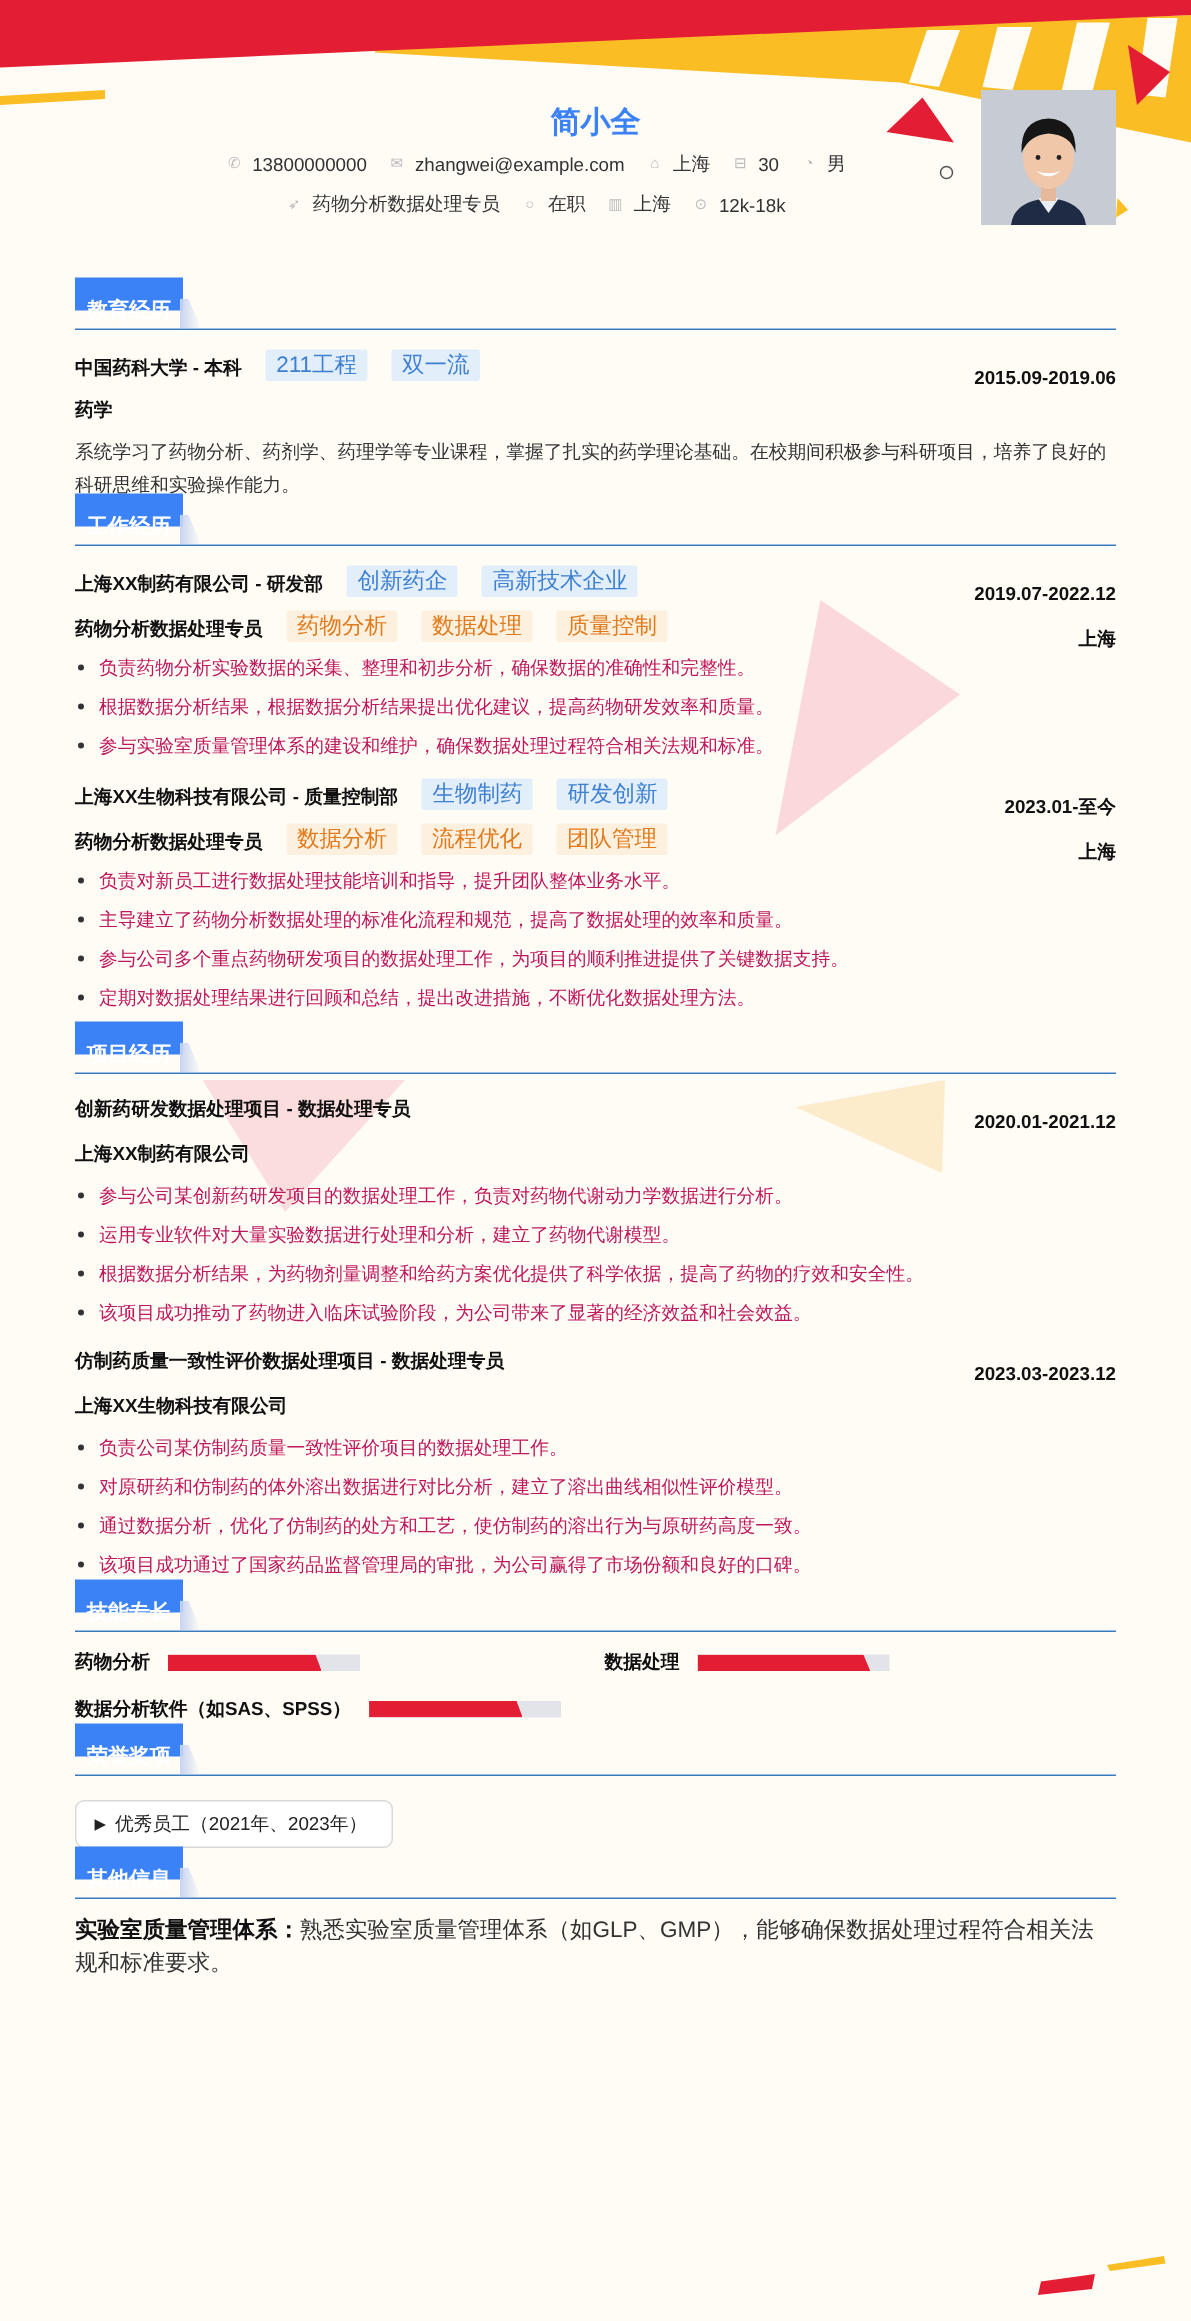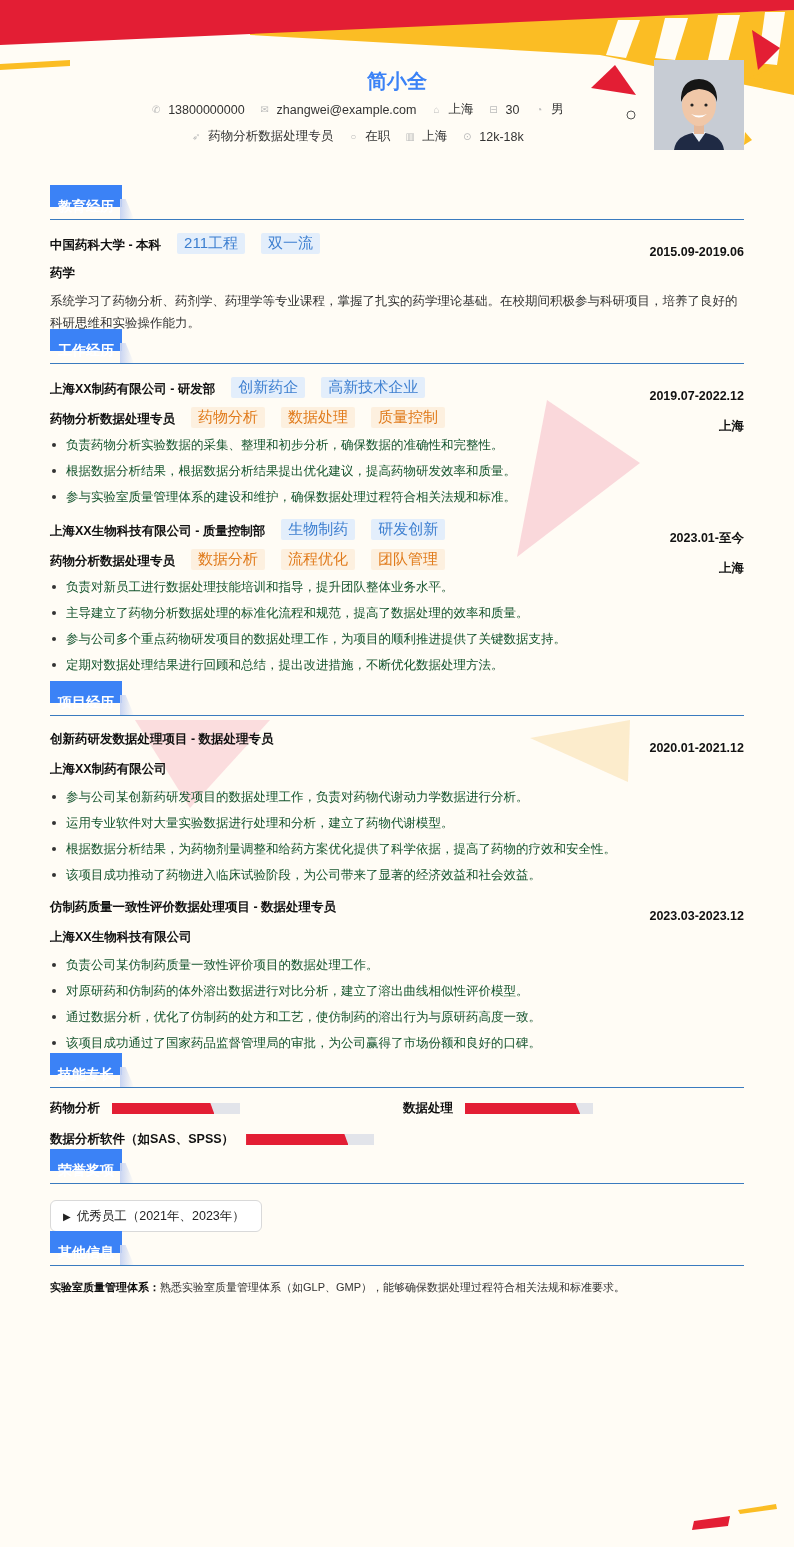--- a/index.html
+++ b/index.html
@@ -32,31 +32,31 @@
   .sec-title .tail { position: absolute; left: 70px; bottom: 0; width: 14px; height: 20px; background: linear-gradient(90deg, #c8d4f2, rgba(200,212,242,0)); clip-path: polygon(0 100%, 0 0, 40% 0, 100% 100%); }
 
   .row { display: flex; justify-content: space-between; align-items: center; height: 26px; }
   .row .l { display: flex; align-items: flex-end; font-weight: bold; font-size: 12.5px; color: #111; gap: 14px; }
   .row .r { font-weight: bold; font-size: 12.5px; color: #111; margin-top: 18px; }
   .tag { display: inline-block; font-weight: normal; font-size: 15px; padding: 1px 7px; margin-left: 2px; border-radius: 2px; }
   .tag.blue { background: #e3eefb; color: #3d7fd0; }
   .tag.orange { background: #fdf0df; color: #e07a1a; }
   .para { font-size: 12.5px; line-height: 22px; color: #333; margin: 4px 0 6px; }
   ul.bullets { list-style: none; margin: 2px 0 6px; }
-  ul.bullets li { position: relative; padding-left: 16px; font-size: 12.5px; line-height: 26px; color: #14532d; }
+  ul.bullets li { position: relative; padding-left: 16px; font-size: 12.5px; line-height: 26px; color: #be185d; }
   ul.bullets li::before { content: ""; position: absolute; left: 2px; top: 11px; width: 4px; height: 4px; border-radius: 50%; background: #333; }
 
   .skills { display: grid; grid-template-columns: 353px 353px; row-gap: 14px; margin: 12px 0 14px; }
   .skill { display: flex; align-items: center; font-size: 12.5px; font-weight: bold; color: #111; }
   .bar { position: relative; width: 128px; height: 11px; background: #e2e4ea; margin-left: 12px; }
   .bar .fill { position: absolute; left: 0; top: 0; height: 100%; background: #e31e34; clip-path: polygon(0 0, 96% 0, 100% 100%, 0 100%); }
 
   .award { display: inline-flex; align-items: center; border: 1px solid #d9d9d9; border-radius: 6px; padding: 0 16px 0 12px; height: 32px; font-size: 12.5px; color: #222; background: #fff; margin: 6px 0 12px; }
   .award .tri { font-size: 10px; margin-right: 6px; }
-  .other { font-size: 11px; line-height: 22px; color: #333; margin-top: 6px; }
+  .other { font-size: 15px; line-height: 22px; color: #333; margin-top: 6px; }
   .other b { color: #111; }
 </style>
 </head>
 <body>
 
 <svg class="deco" style="left:0;top:0;z-index:1" width="794" height="160" viewBox="0 0 794 160">
   <polygon points="250,30 794,10 794,95 600,55 250,35" fill="#fbbd24"></polygon>
   <g fill="#fffcf5">
     <polygon points="618,20 640,20 626,58 606,55"></polygon>
     <polygon points="665,18 688,18 675,60 655,58"></polygon>

